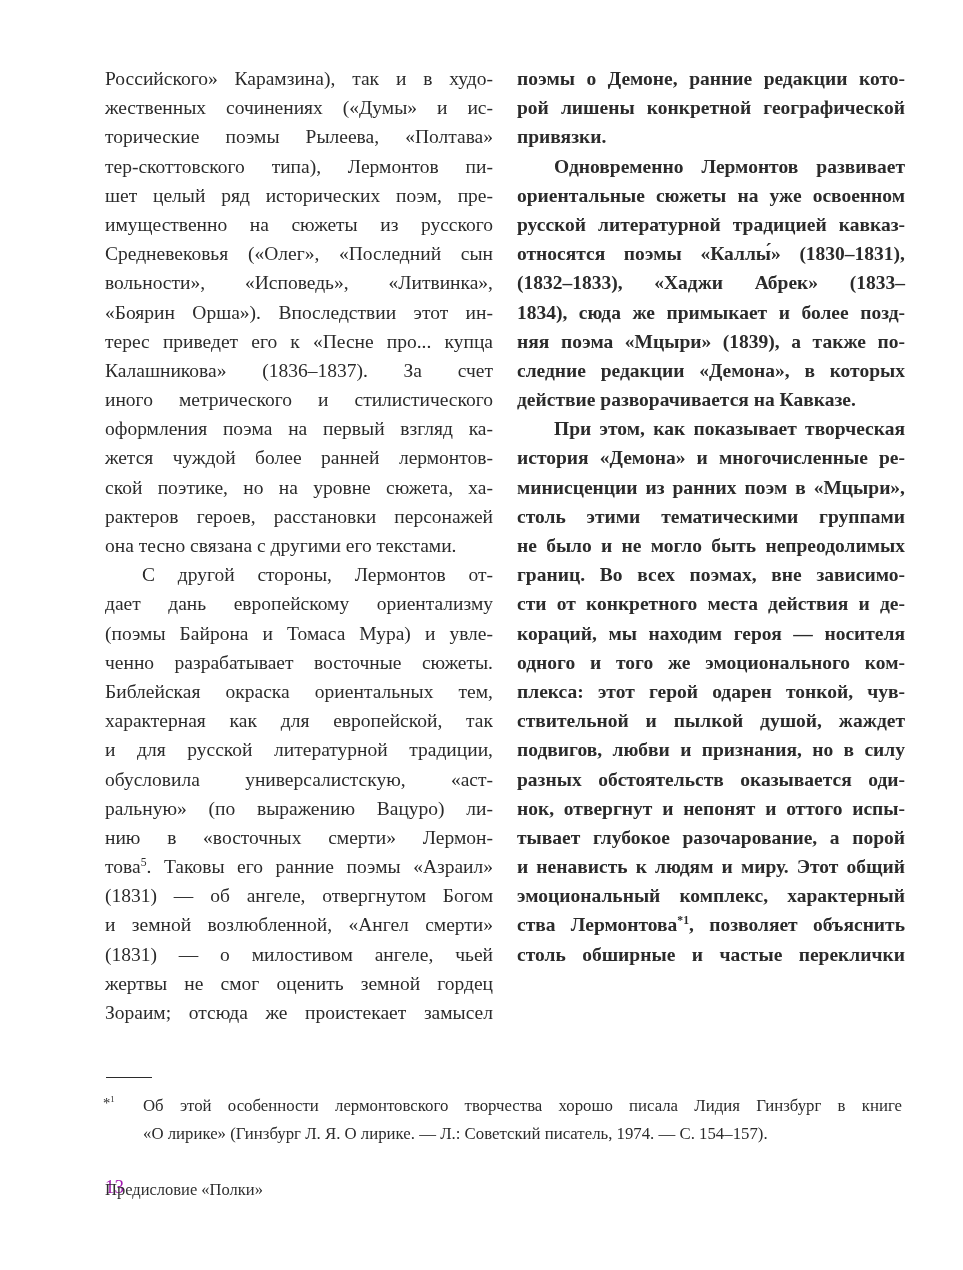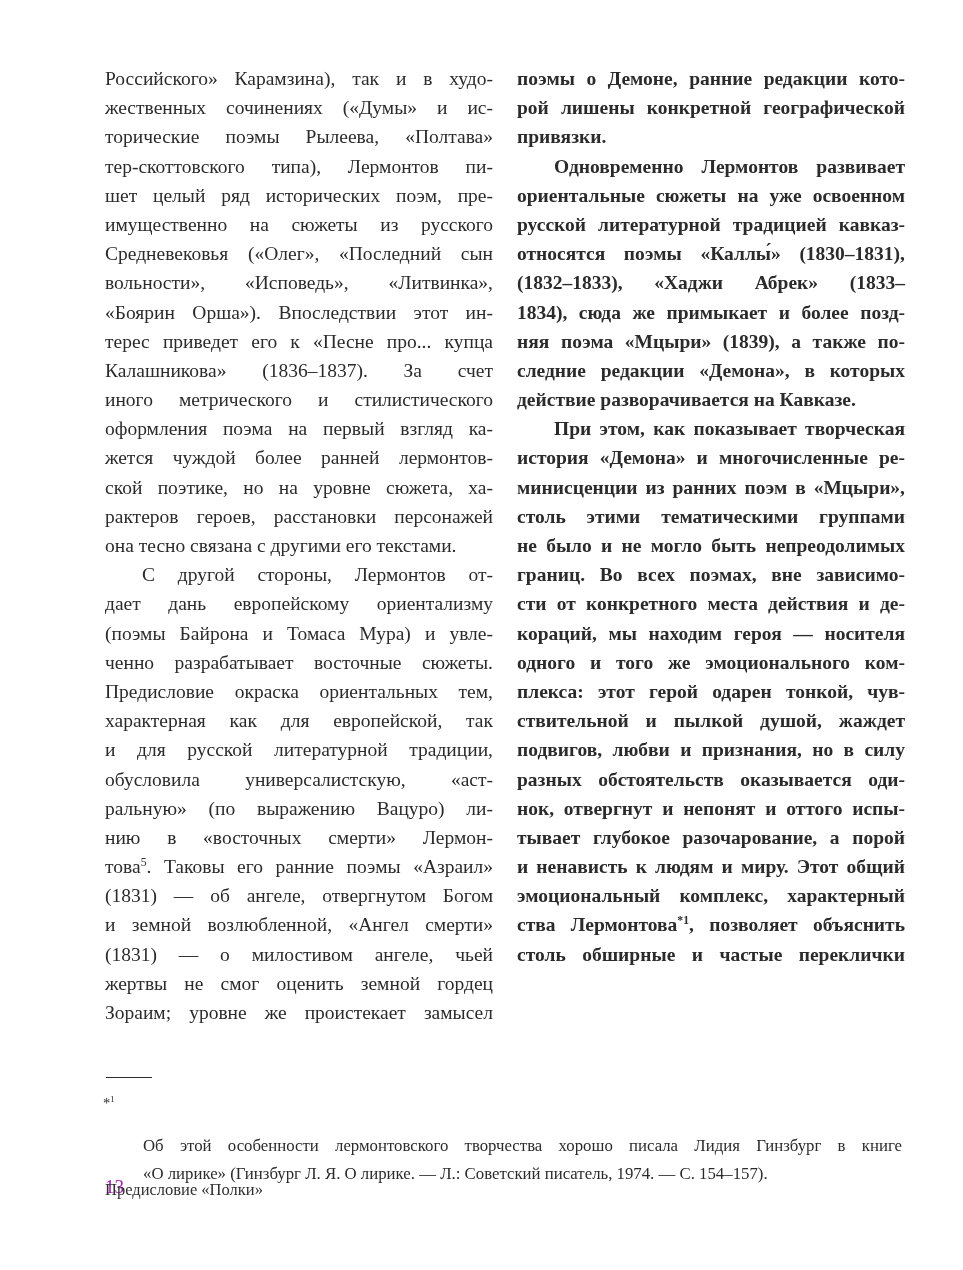--- a/index.html
+++ b/index.html
@@ -47,21 +47,20 @@
   .fn-marker{
     width:40px;
     flex:0 0 40px;
     font-size:14.5px;
     padding-top:3px;
   }
   .fn-text{
     flex:1;
     font-size:16.8px;
     line-height:27.5px;
-    margin-top:40px;
   }
   .fn-text .line{height:27.5px;}
   .footer{
     position:absolute;
     left:105px;top:1176px;
     width:798px;
     height:30px;
   }
   .running-title{
     position:absolute;
@@ -98,32 +97,32 @@
       <div class="line">иного метрического и стилистического</div>
       <div class="line">оформления поэма на первый взгляд ка-</div>
       <div class="line">жется чуждой более ранней лермонтов-</div>
       <div class="line">ской поэтике, но на уровне сюжета, ха-</div>
       <div class="line">рактеров героев, расстановки персонажей</div>
       <div class="line endp">она тесно связана с другими его текстами.</div>
       <div class="line indent">С другой стороны, Лермонтов от-</div>
       <div class="line">дает дань европейскому ориентализму</div>
       <div class="line">(поэмы Байрона и Томаса Мура) и увле-</div>
       <div class="line">ченно разрабатывает восточные сюжеты.</div>
-      <div class="line">Предисловие окраска ориентальных тем,</div>
+      <div class="line">Библейская окраска ориентальных тем,</div>
       <div class="line">характерная как для европейской, так</div>
       <div class="line">и для русской литературной традиции,</div>
       <div class="line">обусловила универсалистскую, «аст-</div>
       <div class="line">ральную» (по выражению Вацуро) ли-</div>
       <div class="line">нию в «восточных смерти» Лермон-</div>
       <div class="line">това<sup>5</sup>. Таковы его ранние поэмы «Азраил»</div>
       <div class="line">(1831) — об ангеле, отвергнутом Богом</div>
       <div class="line">и земной возлюбленной, «Ангел смерти»</div>
       <div class="line">(1831) — о милостивом ангеле, чьей</div>
       <div class="line">жертвы не смог оценить земной гордец</div>
-      <div class="line">Зораим; уровне же проистекает замысел</div>
+      <div class="line">Зораим; отсюда же проистекает замысел</div>
     </div>
   <div class="column right">
       <div class="line">поэмы о Демоне, ранние редакции кото-</div>
       <div class="line">рой лишены конкретной географической</div>
       <div class="line endp">привязки.</div>
       <div class="line indent">Одновременно Лермонтов развивает</div>
       <div class="line">ориентальные сюжеты на уже освоенном</div>
       <div class="line">русской литературной традицией кавказ-</div>
       <div class="line">относятся поэмы «Каллы́» (1830–1831),</div>
       <div class="line">(1832–1833), «Хаджи Абрек» (1833–</div>

